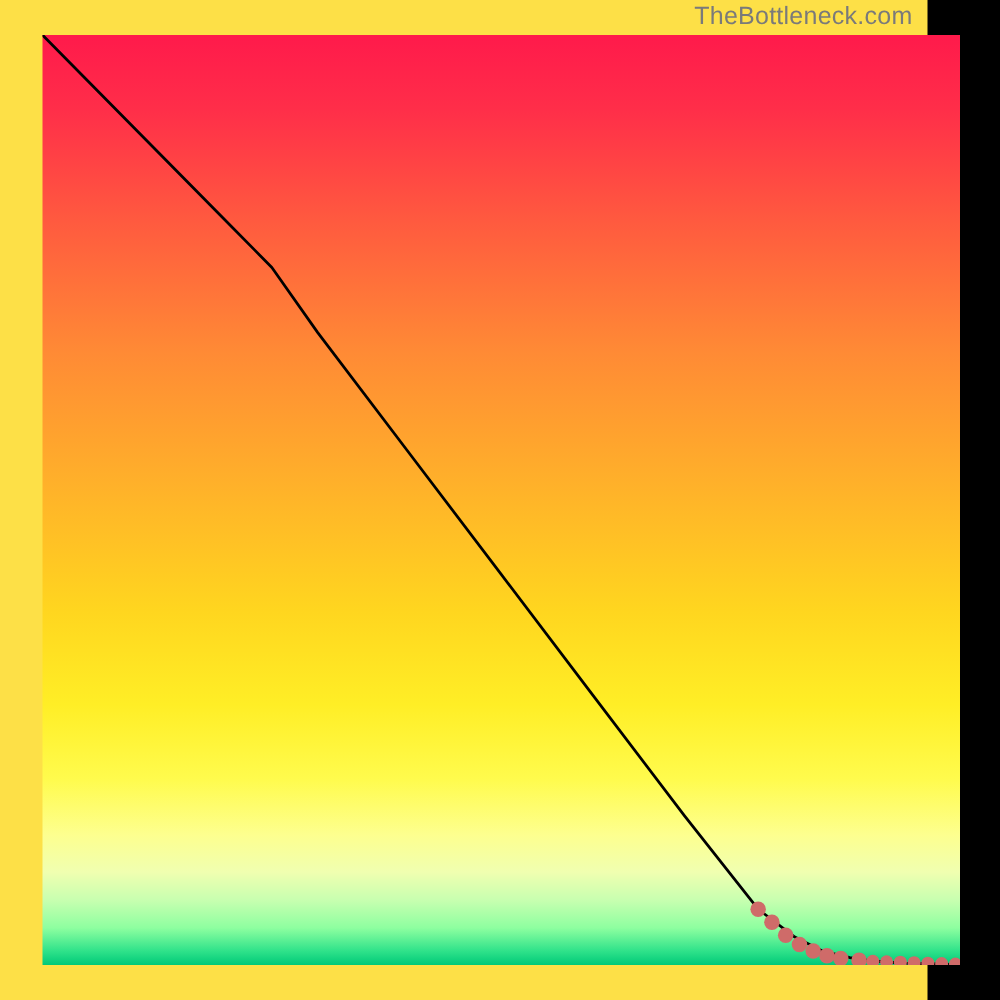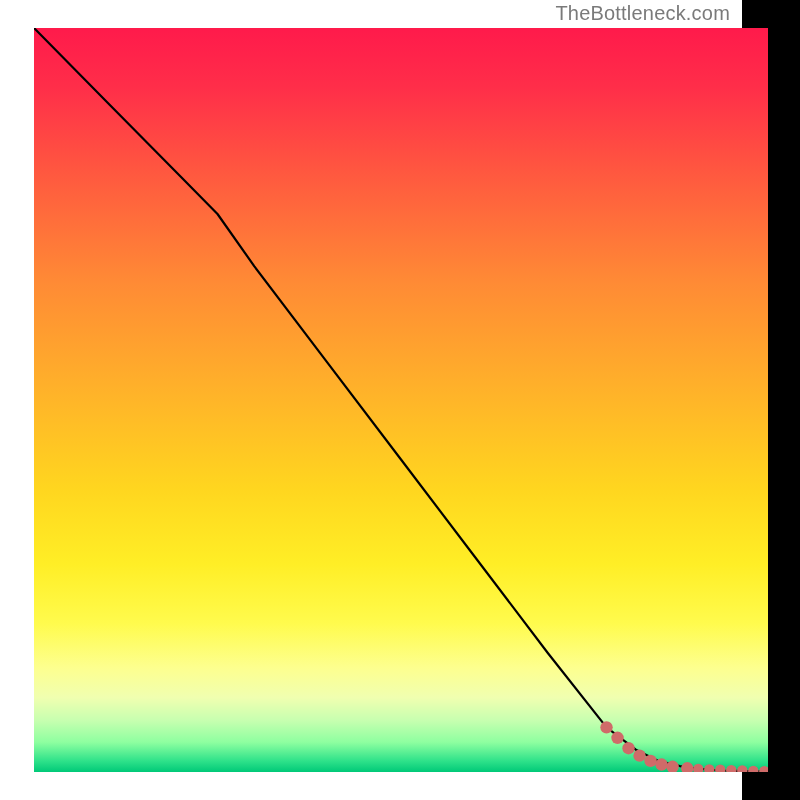--- a/index.html
+++ b/index.html
@@ -8,21 +8,21 @@
     width: 800px;
     height: 800px;
     background: #000;
     overflow: hidden;
     font-family: Arial, Helvetica, sans-serif;
   }
   .stage {
     position: relative;
     width: 742px;
     height: 800px;
-    background: #ffffff;
+    background: #fde047;
   }
   .watermark {
     position: absolute;
     top: 2px;
     right: 12px;
     color: #7a7a7a;
     font-size: 20px;
     font-weight: 500;
     letter-spacing: 0.2px;
     z-index: 10;

